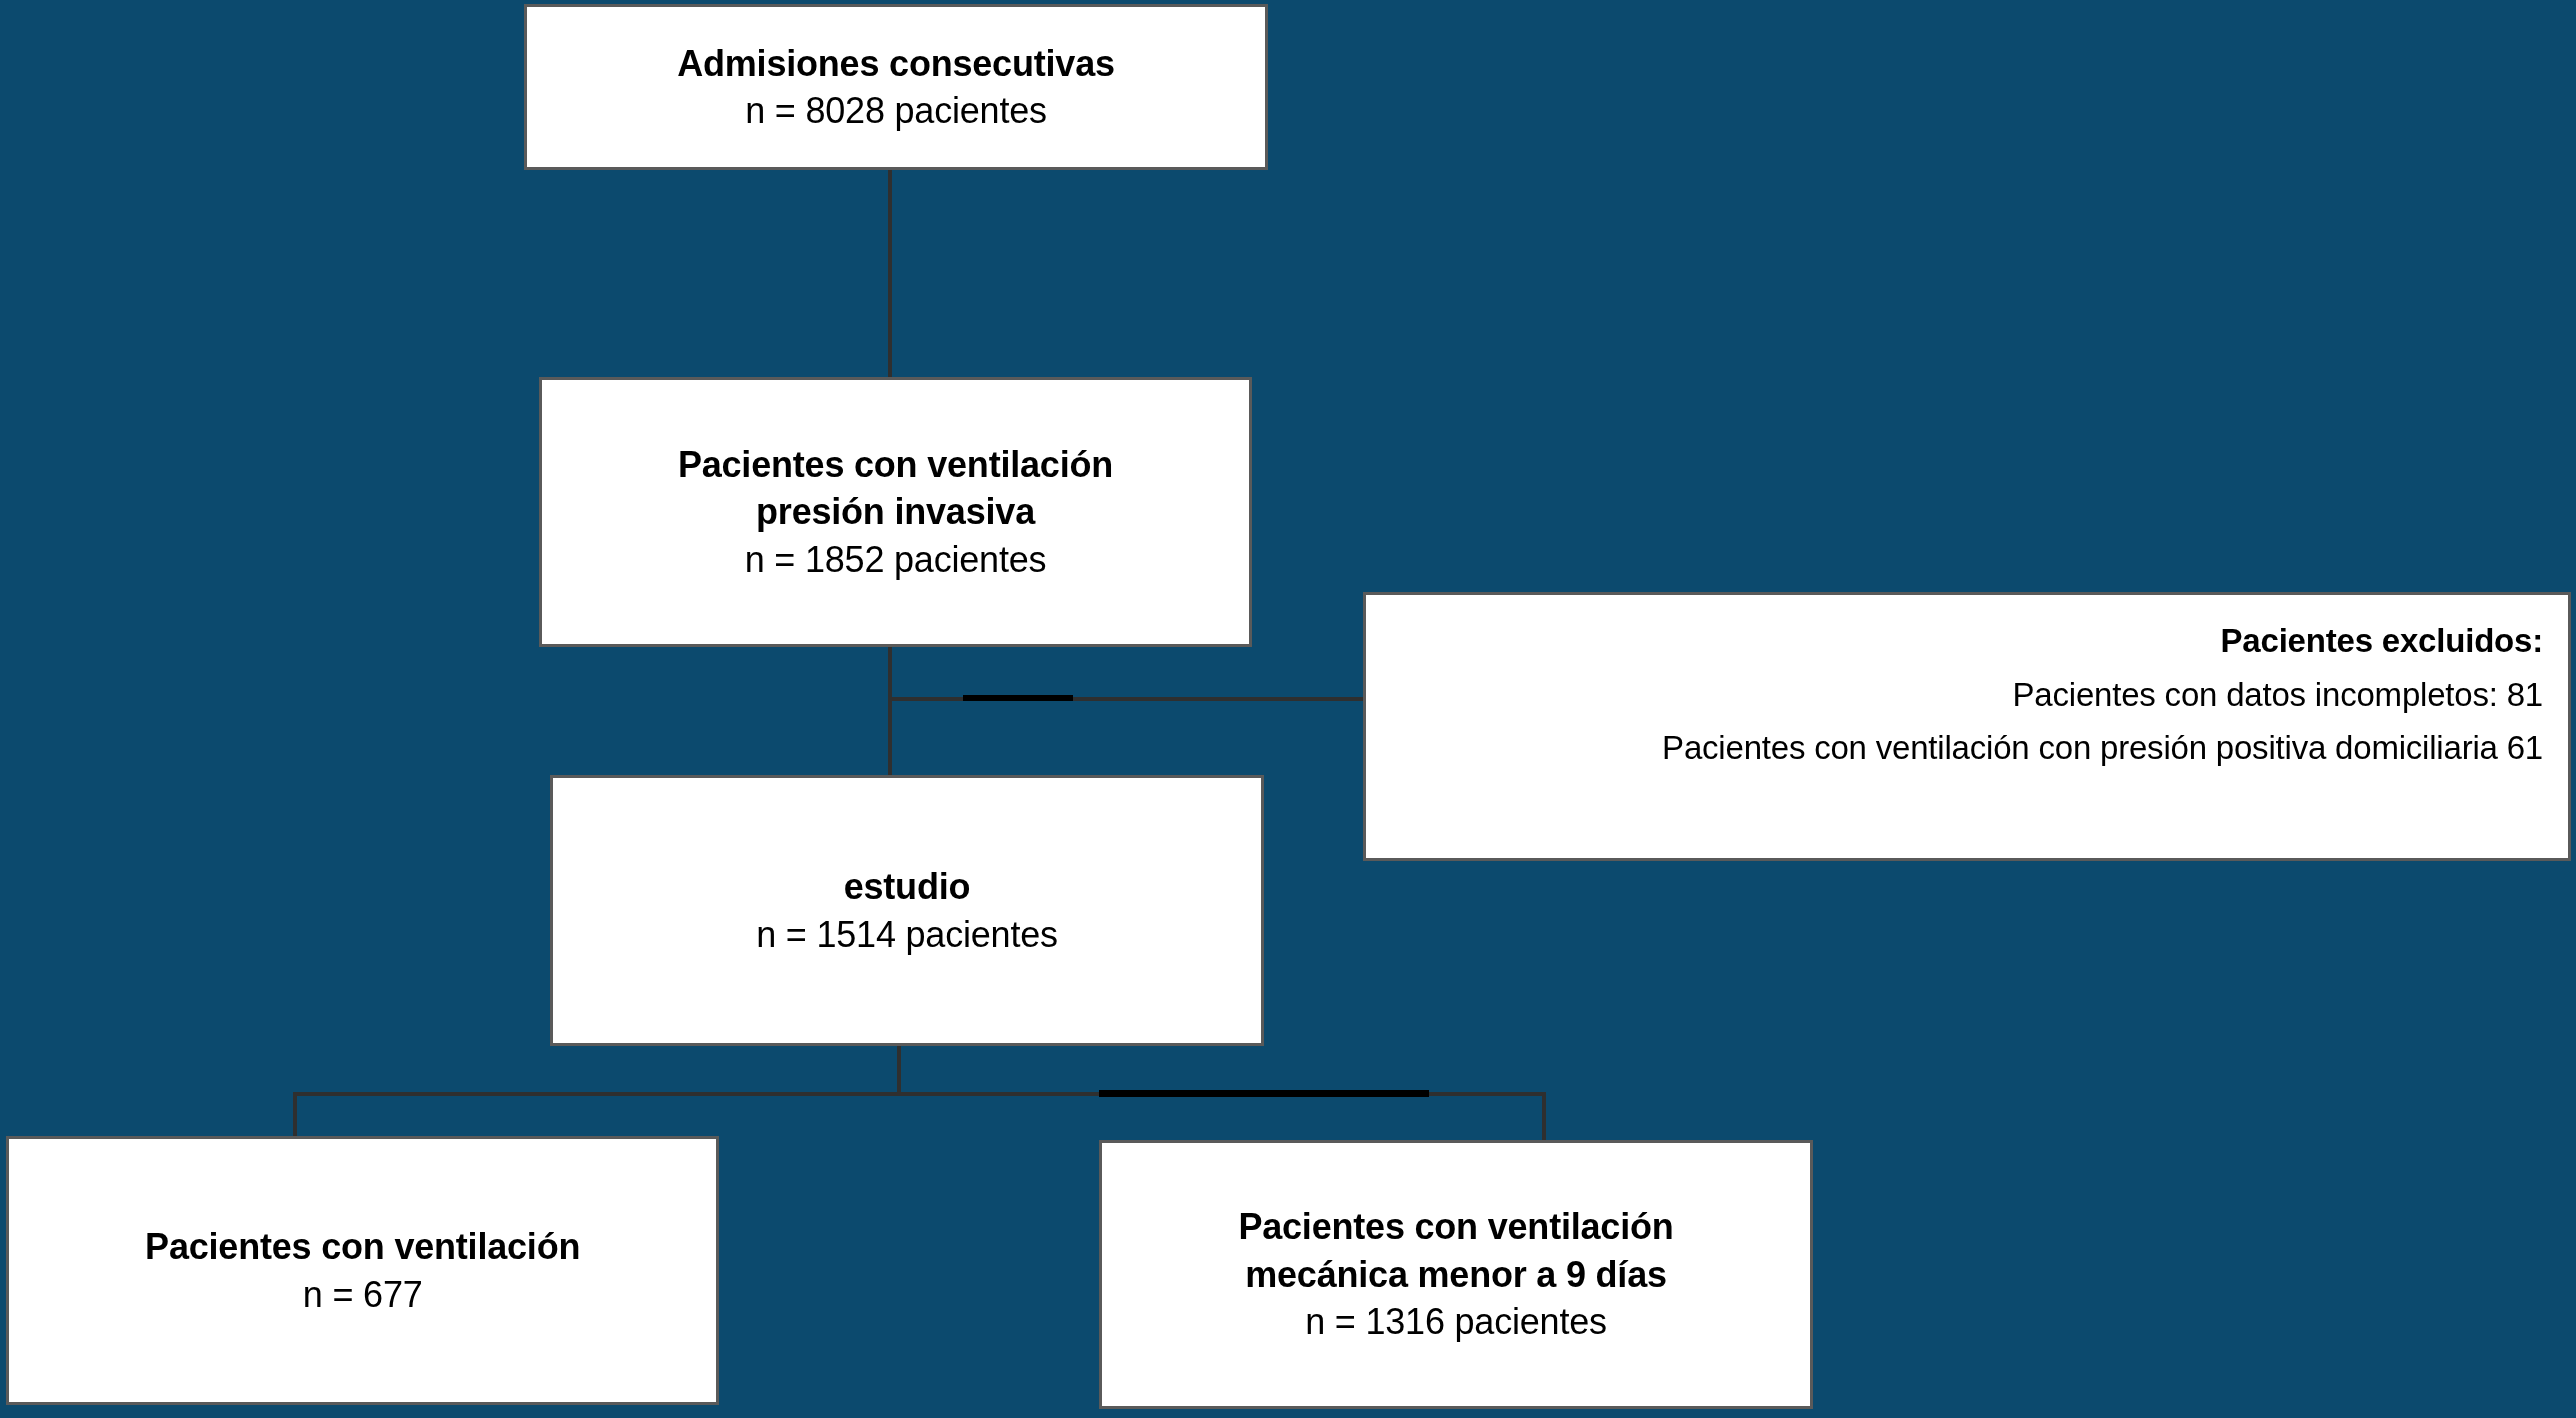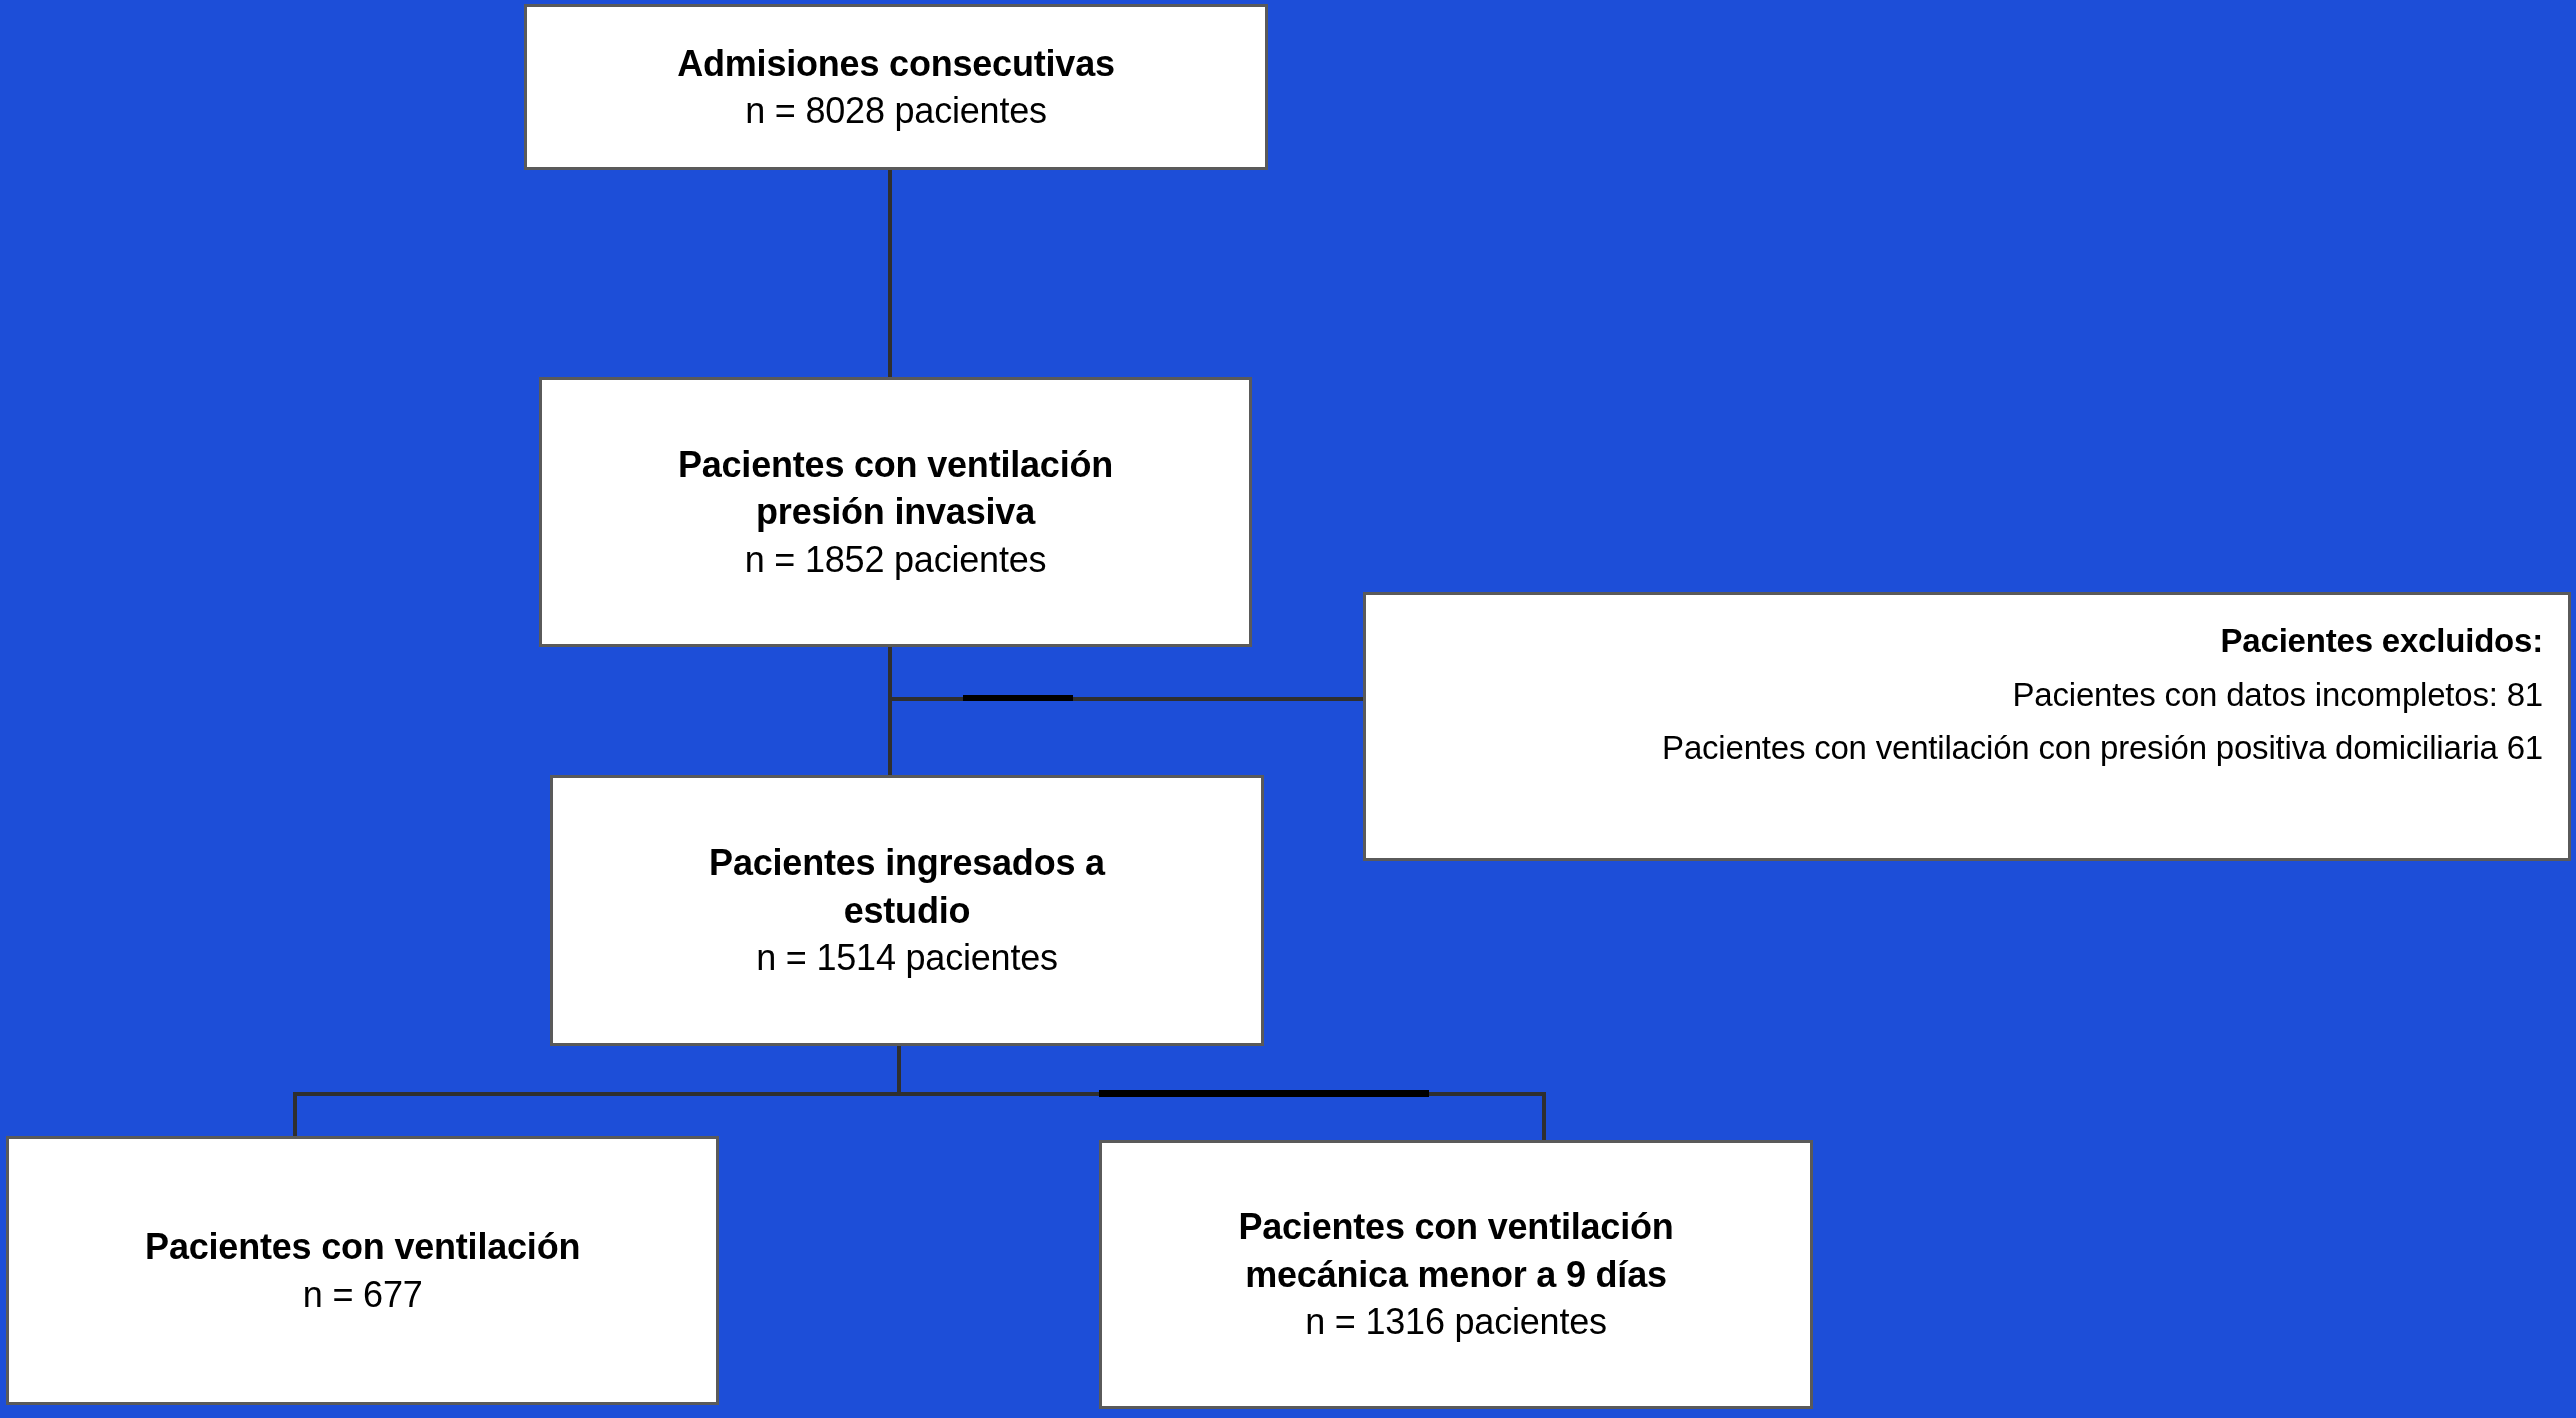--- a/index.html
+++ b/index.html
@@ -4,21 +4,21 @@
 <style>
   html, body {
     margin: 0;
     padding: 0;
     background: #ffffff;
   }
   #canvas {
     position: relative;
     width: 2576px;
     height: 1419px;
-    background: #1d4ed8;
+    background: #0c4a6e;
     font-family: "Liberation Sans", sans-serif;
     overflow: hidden;
   }
   .node {
     position: absolute;
     box-sizing: border-box;
     border: 3.5px solid #5a5a5a;
     background: #ffffff;
     display: flex;
     flex-direction: column;
@@ -82,21 +82,20 @@
   <div class="connector" style="left:888px; top:697px; width:480px; height:3.5px;"></div>
   <div class="connector thick" style="left:963px; top:695px; width:110px; height:6.2px;"></div>
 
   <div class="node left-align excl" style="left:1363px; top:592px; width:1208px; height:269px; padding:19.4px 25px 0 25px;">
     <div class="line-bold">Pacientes excluidos:</div>
     <div class="line-reg">Pacientes con datos incompletos: 81</div>
     <div class="line-reg">Pacientes con ventilación con presión positiva domiciliaria 61</div>
   </div>
 
   <div class="node" style="left:550px; top:775px; width:714px; height:271px;">
-    <div class="line-bold">Pacientes ingresados a</div>
     <div class="line-bold">estudio</div>
     <div class="line-reg">n = 1514 pacientes</div>
   </div>
 
   <div class="connector" style="left:897px; top:1046px; width:3.5px; height:49px;"></div>
 
   <div class="connector" style="left:293px; top:1092px; width:1253px; height:4.4px;"></div>
   <div class="connector thick" style="left:1099px; top:1090px; width:330px; height:7px;"></div>
 
   <div class="connector" style="left:293px; top:1092px; width:4.4px; height:46px;"></div>

